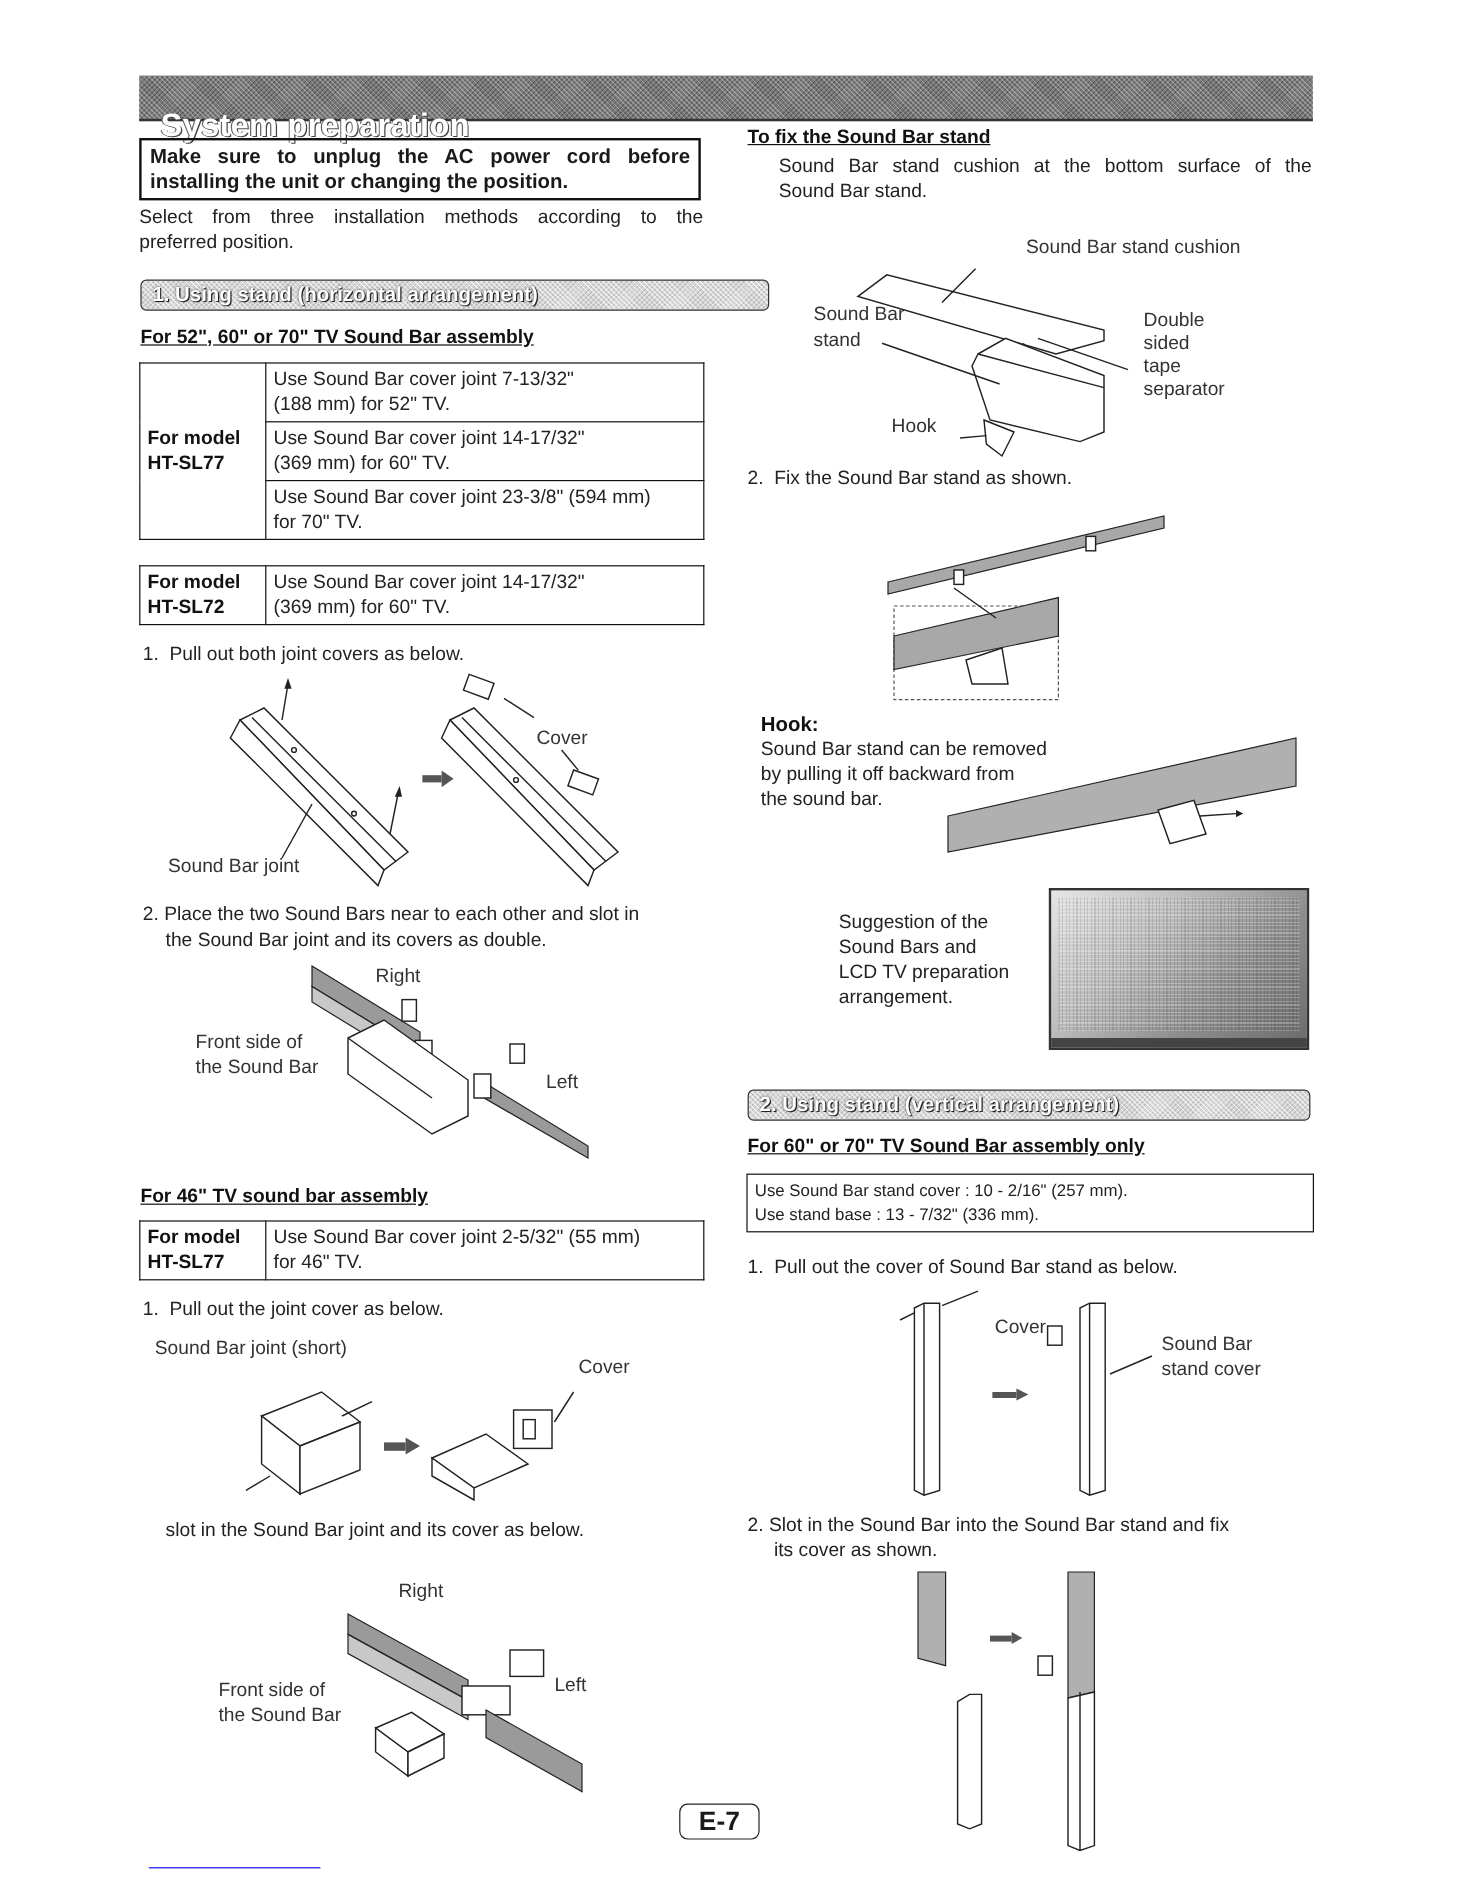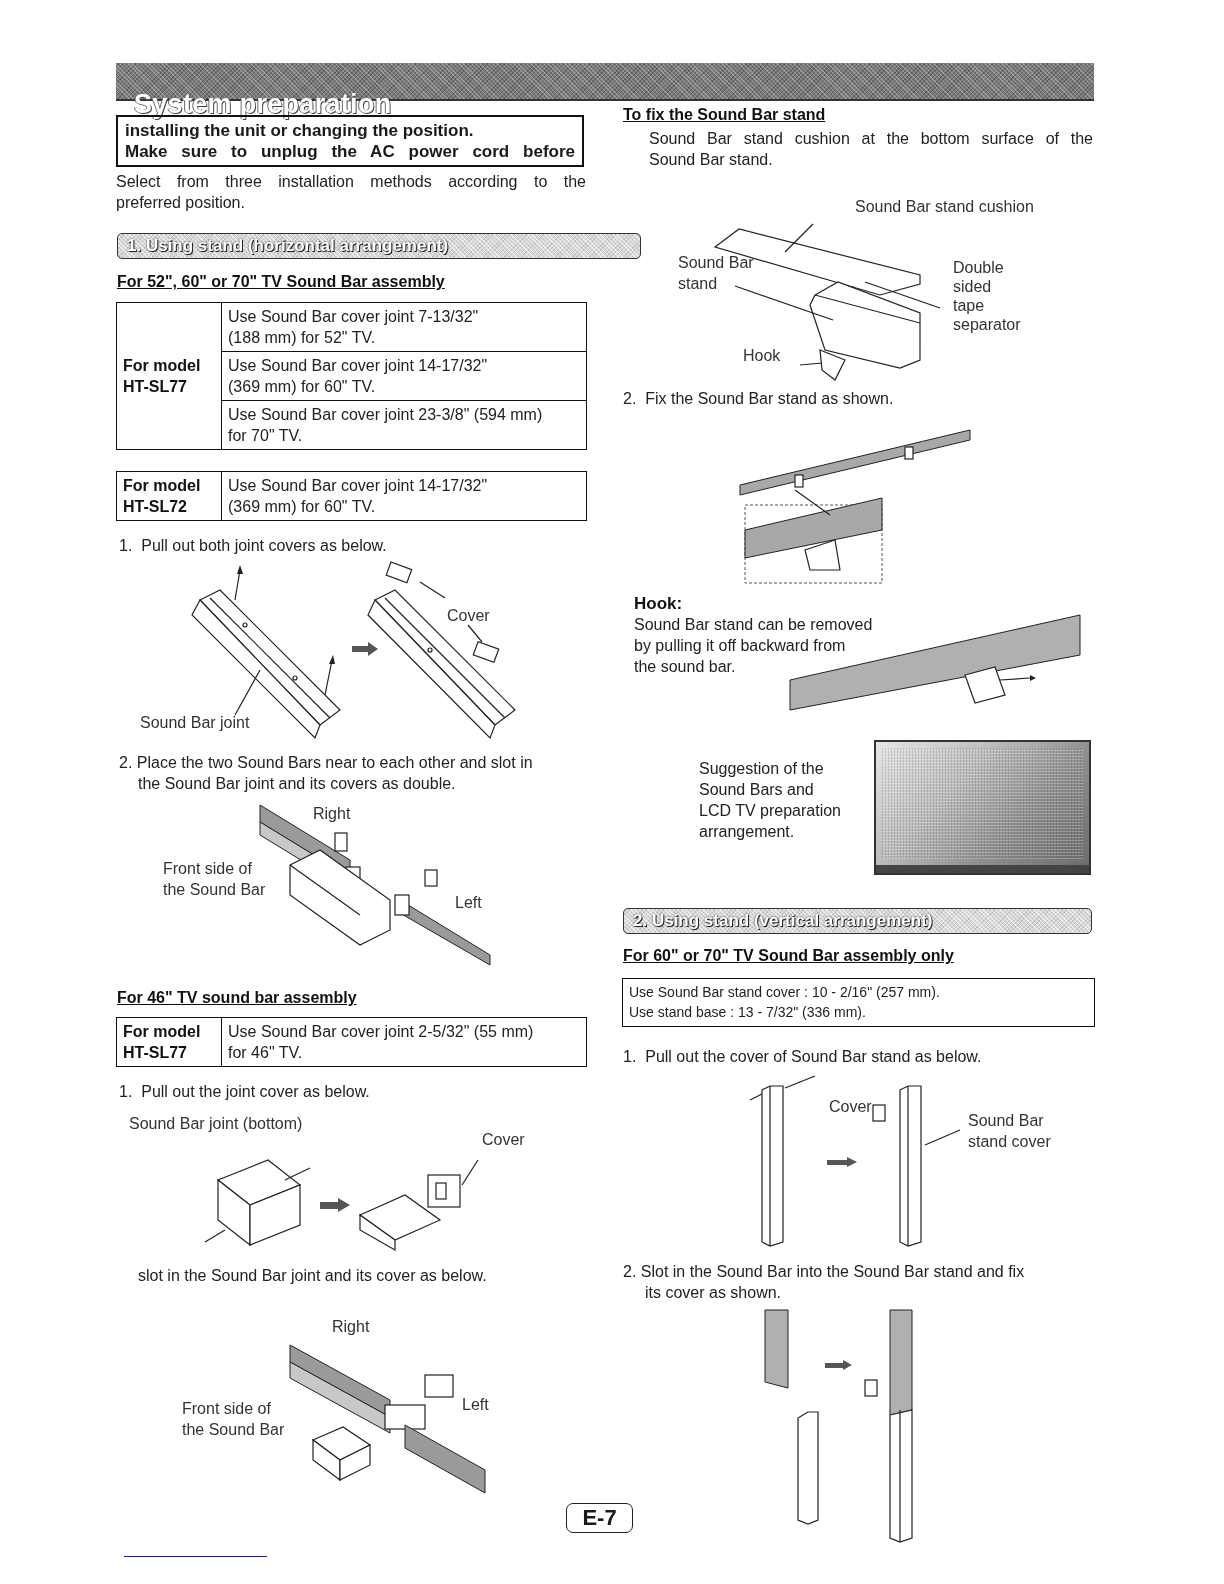--- a/index.html
+++ b/index.html
@@ -42,22 +42,22 @@
   svg .fl { stroke:#222; stroke-width:1.2; fill:#fff; }
 </style>
 </head>
 <body>
 
 <div class="abs title-bar hatch-dark">
   <span class="title-text">System preparation</span>
 </div>
 
 <div class="abs warn-box">
+  <span class="l2" style="text-align-last:justify;">Make sure to unplug the AC power cord before</span>
   <span class="l2">installing the unit or changing the position.</span>
-  <span class="l2" style="text-align-last:justify;">Make sure to unplug the AC power cord before</span>
 </div>
 
 <div class="abs body-text" style="left:116px;top:171px;width:470px;">
   <div style="text-align:justify;text-align-last:justify;">Select from three installation methods according to the</div>
   <div>preferred position.</div>
 </div>
 
 <div class="abs sec-pill hatch-light" style="left:117px;top:233px;width:524px;color:#fff;">
   <span style="color:#fff;text-shadow:1px 1px 0 #222,0 0 2px #333;">1. Using stand (horizontal arrangement)</span>
 </div>
@@ -180,21 +180,21 @@
     </td>
   </tr>
 </tbody>
   </table>
 
 <div class="abs body-text" style="left:119px;top:1081px;">
   <span>1.</span>&nbsp;
   <span>Pull out the joint cover as below.</span>
 </div>
 
-<div class="abs label" style="left:129px;top:1115px;">Sound Bar joint (bottom)</div>
+<div class="abs label" style="left:129px;top:1115px;">Sound Bar joint (short)</div>
 <div class="abs label" style="left:482px;top:1131px;">Cover</div>
 
 <svg style="left:200px;top:1150px;" width="300" height="100">
   <polygon class="fl" points="18,30 68,10 100,35 50,55"></polygon>
   <polygon class="fl" points="18,30 50,55 50,95 18,70"></polygon>
   <polygon class="fl" points="50,55 100,35 100,75 50,95"></polygon>
   <line class="ln" x1="85" y1="30" x2="110" y2="18"></line>
   <line class="ln" x1="25" y1="80" x2="5" y2="92"></line>
   <rect x="120" y="52" width="18" height="7" fill="#555"></rect>
   <polygon points="138,48 150,55 138,62" fill="#555"></polygon>

